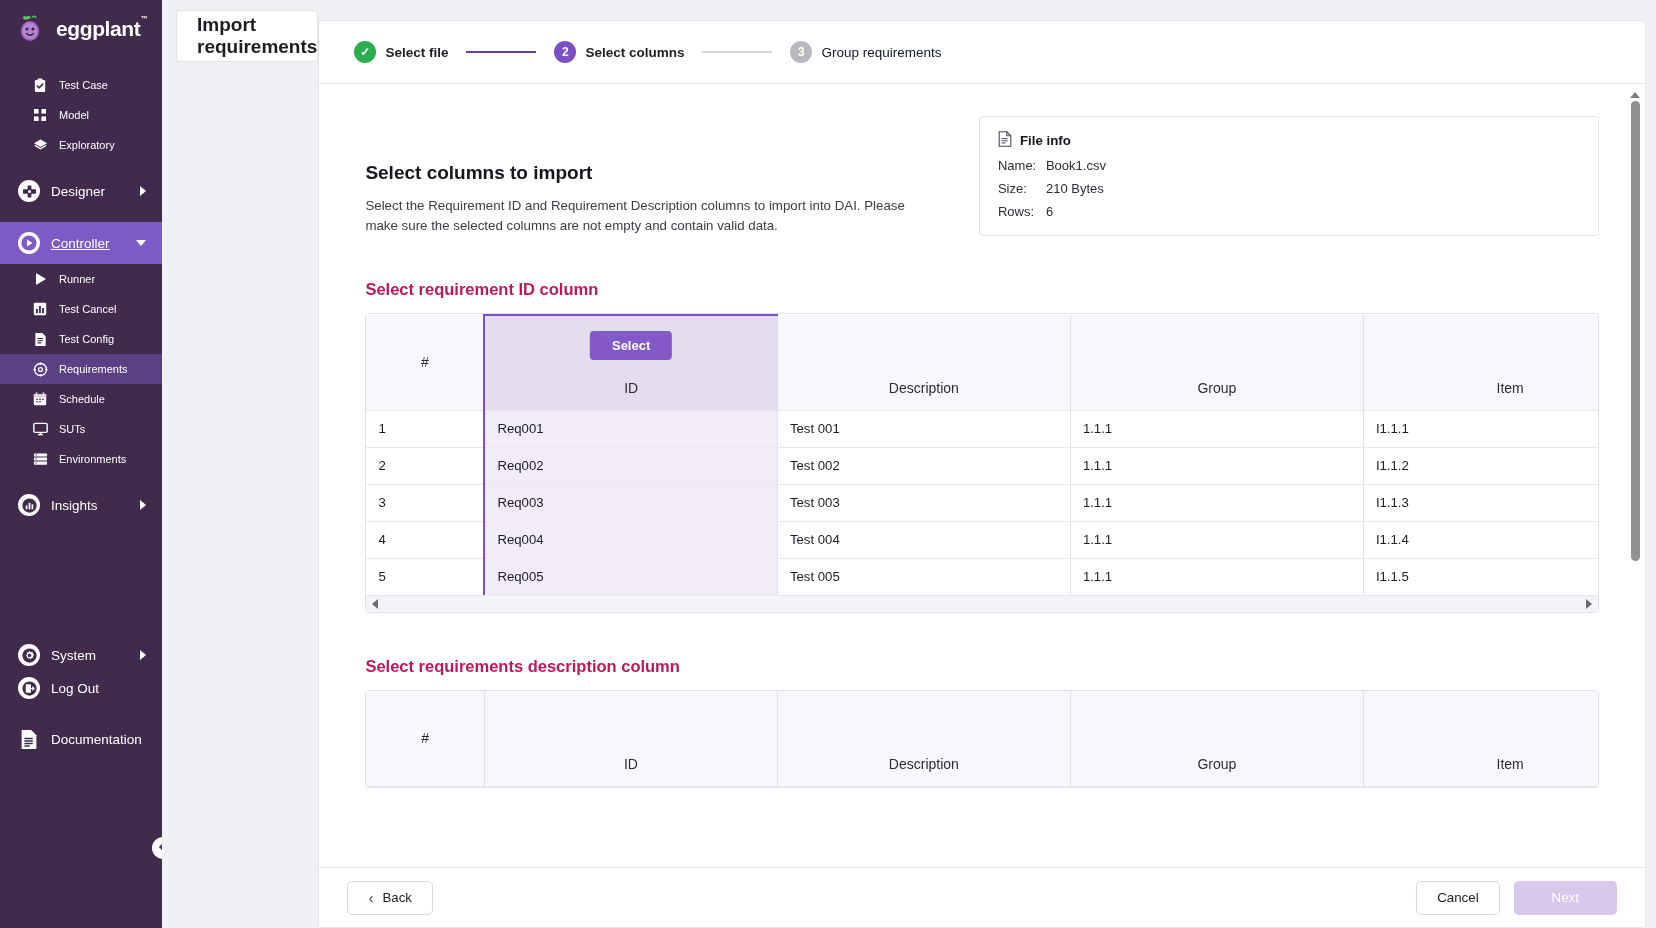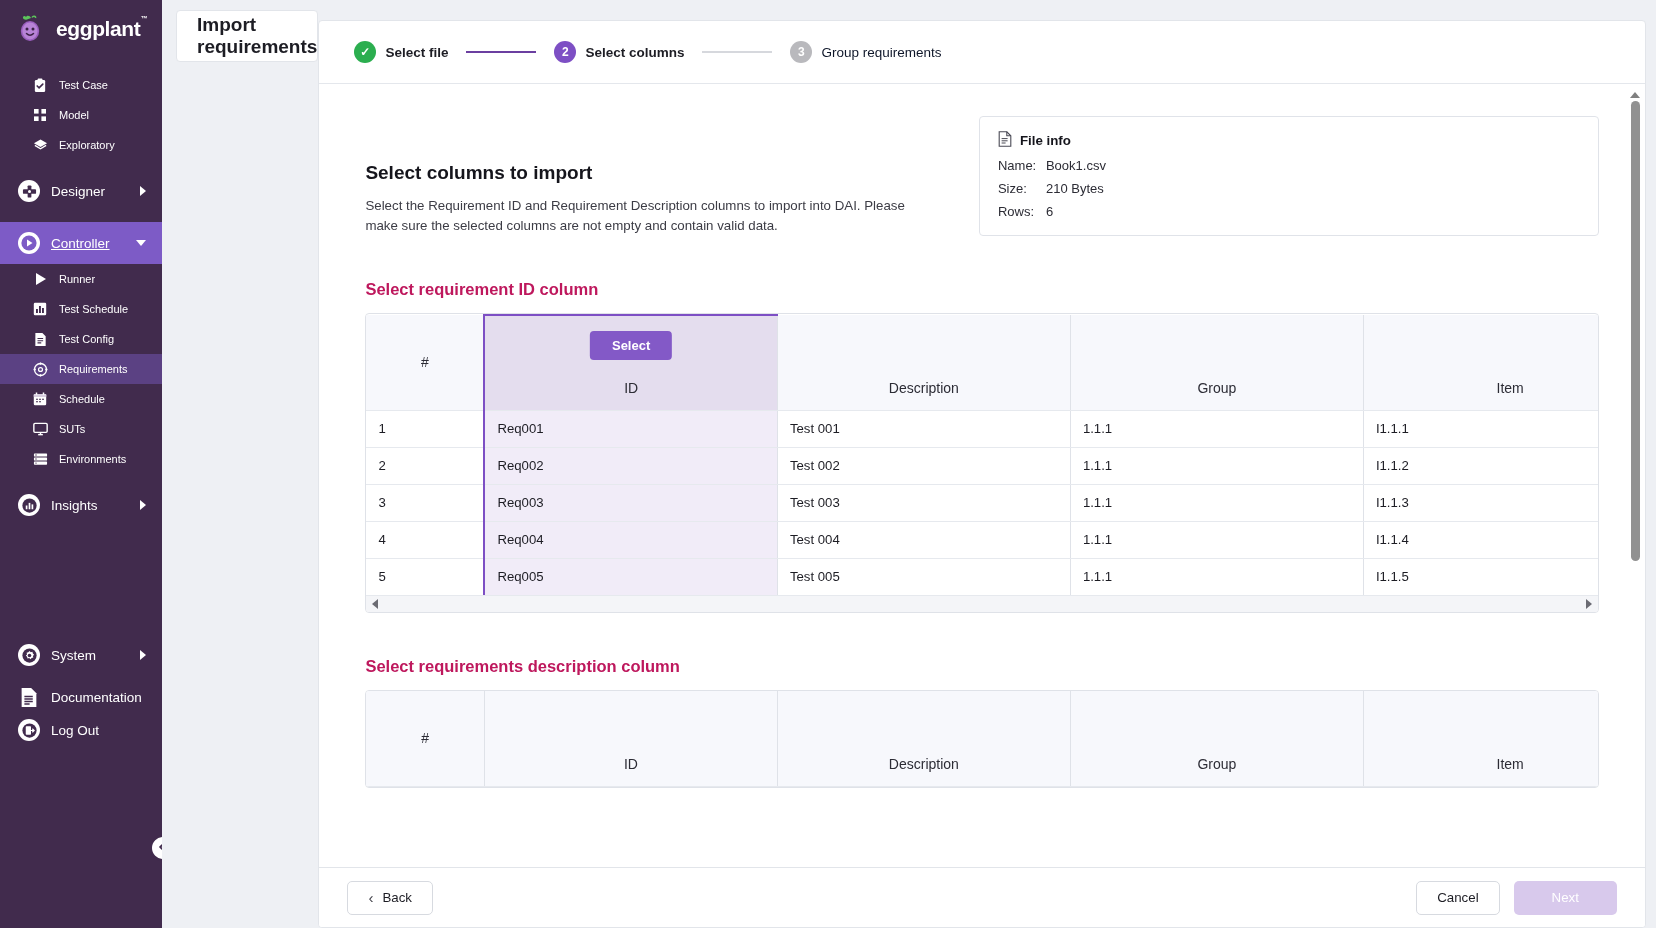--- a/index.html
+++ b/index.html
@@ -354,21 +354,21 @@
       </div>
       <div class="nav-item">
         <span class="it-ico">
           <svg width="14" height="14" viewBox="0 0 14 14">
               <rect x="0.8" y="0.8" width="12.4" height="12.4" rx="1.2" fill="#fff"></rect>
               <rect x="3" y="7" width="1.9" height="4" fill="#412B4D"></rect>
               <rect x="6" y="4" width="1.9" height="7" fill="#412B4D"></rect>
               <rect x="9" y="6" width="1.9" height="5" fill="#412B4D"></rect>
             </svg>
         </span>
-        <span>Test Schedule</span>
+        <span>Test Cancel</span>
       </div>
       <div class="nav-item">
         <span class="it-ico">
           <svg width="13" height="15" viewBox="0 0 13 16">
               <path d="M1 1 h7.5 L12 4.5 V15 H1 Z" fill="#fff"></path>
               <path d="M3.3 7 h6 M3.3 9.3 h6 M3.3 11.6 h4" stroke="#412B4D" stroke-width="1.1"></path>
             </svg>
         </span>
         <span>Test Config</span>
       </div>
@@ -439,39 +439,39 @@
           <svg width="15" height="15" viewBox="0 0 16 16">
               <circle cx="8" cy="8" r="7.6" fill="#412B4D"></circle>
               <path d="M8 3.2 l1.3 1.3 1.8-.5 .5 1.8 1.3 1.3 -1.3 1.3 .5 1.8 -1.8 .5 -1.3 1.3 -1.3 -1.3 -1.8 .5 -.5 -1.8 -1.3 -1.3 1.3 -1.3 -.5 -1.8 1.8 -.5z" fill="#fff"></path>
               <circle cx="8" cy="8" r="1.9" fill="#412B4D"></circle>
             </svg>
         </span>
         <span class="grp-label">System</span>
         <span class="caret right"></span>
       </div>
 
-      <div class="nav-group">
-        <span class="grp-ico" style="background:transparent;">
-          <svg width="20" height="21" viewBox="0 0 18 20">
-              <path d="M2 1 h9 L16 6 V19 H2 Z" fill="#fff"></path>
-              <path d="M4.6 9 h8 M4.6 11.4 h8 M4.6 13.8 h8 M4.6 16.2 h5" stroke="#412B4D" stroke-width="1.3"></path>
-            </svg>
-        </span>
-        <span class="grp-label">Documentation</span>
-      </div>
-
       <div class="nav-group nav-bottom">
         <span class="grp-ico">
           <svg width="15" height="15" viewBox="0 0 16 16">
               <circle cx="8" cy="8" r="7.6" fill="#412B4D"></circle>
               <rect x="4" y="3.4" width="5.6" height="9.2" rx="0.8" fill="#fff"></rect>
               <path d="M9.2 8 h3.6 M11 6.2 L12.9 8 L11 9.8" stroke="#fff" stroke-width="1.3" fill="none"></path>
             </svg>
         </span>
         <span class="grp-label">Log Out</span>
+      </div>
+
+      <div class="nav-group">
+        <span class="grp-ico" style="background:transparent;">
+          <svg width="20" height="21" viewBox="0 0 18 20">
+              <path d="M2 1 h9 L16 6 V19 H2 Z" fill="#fff"></path>
+              <path d="M4.6 9 h8 M4.6 11.4 h8 M4.6 13.8 h8 M4.6 16.2 h5" stroke="#412B4D" stroke-width="1.3"></path>
+            </svg>
+        </span>
+        <span class="grp-label">Documentation</span>
       </div>
 
     </nav>
 
     <div class="collapse-btn">
       <span>
         <svg width="12" height="12" viewBox="0 0 12 12">
             <path d="M8 1.5 L3.2 6 L8 10.5" stroke="#412B4D" stroke-width="1.9" fill="none" stroke-linecap="round" stroke-linejoin="round"></path>
           </svg>
       </span>

